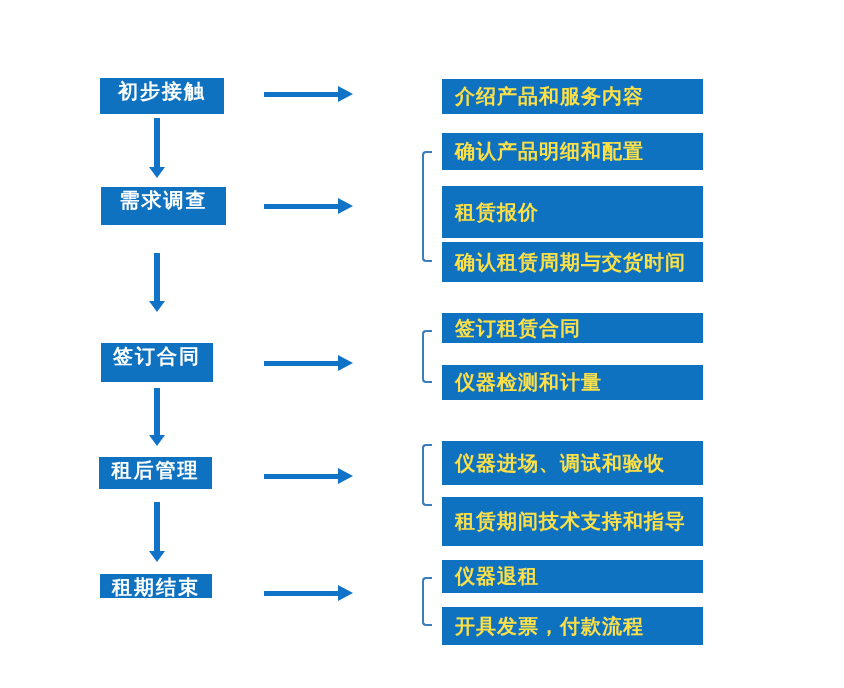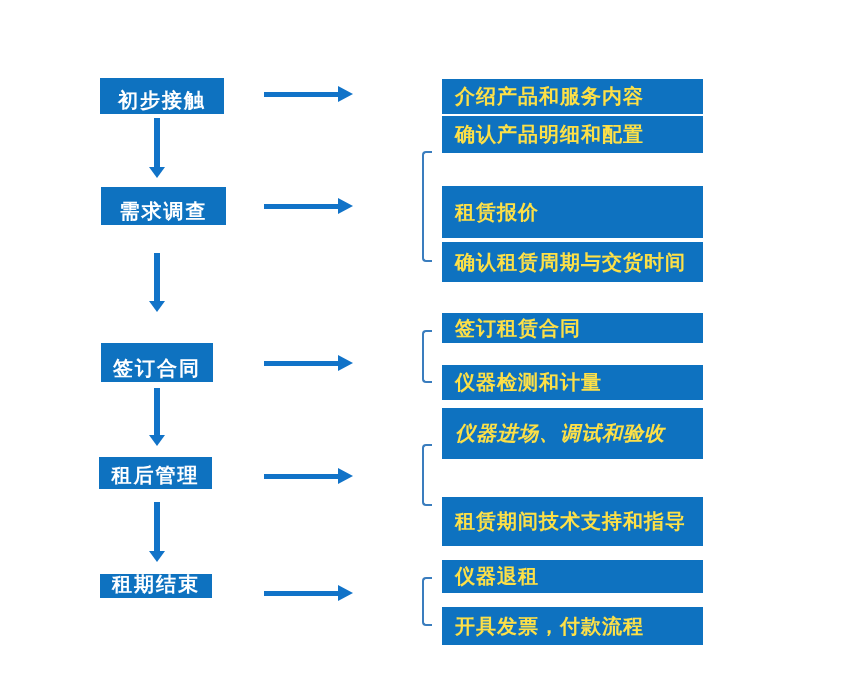--- a/index.html
+++ b/index.html
@@ -17,21 +17,21 @@
     background: var(--accent, #0e72c0);
     color: #fff;
     font-size: 21px; font-weight: bold; letter-spacing: 1px;
     display: flex; align-items: center; justify-content: center;
   }
   .stage-box {
     position: absolute;
     background: var(--accent, #0e72c0);
     color: #fff;
     font-size: 20px; font-weight: bold; letter-spacing: 2px;
-    display: flex; align-items: flex-end; justify-content: center;
+    display: flex; align-items: flex-start; justify-content: center;
   }
   .detail-box {
     position: absolute;
     left: 442px; width: 261px;
     background: var(--accent, #0e72c0);
     color: #fde047;
     font-size: 20px; font-weight: bold; letter-spacing: 1px;
     display: flex; align-items: center;
     padding-left: 13px; box-sizing: border-box;
   }
@@ -132,38 +132,38 @@
 
   <div class="bracket" style="top:151px;height:111px;"></div>
   <div class="bracket" style="top:330px;height:53px;"></div>
   <div class="bracket" style="top:444px;height:62px;"></div>
   <div class="bracket" style="top:577px;height:49px;"></div>
 
   <div class="detail-box" style="top:79px;height:35px;">
     <span>介绍产品和服务内容</span>
   </div>
 
-  <div class="detail-box" style="top:116px;height:37px;text-align:right;">
+  <div class="detail-box" style="top:133px;height:37px;text-align:right;">
     <span>确认产品明细和配置</span>
   </div>
   <div class="detail-box" style="top:186px;height:52px;">
     <span>租赁报价</span>
   </div>
   <div class="detail-box" style="top:242px;height:40px;">
     <span>确认租赁周期与交货时间</span>
   </div>
 
   <div class="detail-box" style="top:313px;height:30px;">
     <span>签订租赁合同</span>
   </div>
   <div class="detail-box" style="top:365px;height:35px;">
     <span>仪器检测和计量</span>
   </div>
 
-  <div class="detail-box" style="top:408px;height:51px;font-style:italic;">
+  <div class="detail-box" style="top:441px;height:44px;">
     <span>仪器进场、调试和验收</span>
   </div>
   <div class="detail-box" style="top:497px;height:49px;">
     <span>租赁期间技术支持和指导</span>
   </div>
 
   <div class="detail-box" style="top:560px;height:33px;">
     <span>仪器退租</span>
   </div>
   <div class="detail-box" style="top:607px;height:38px;">

